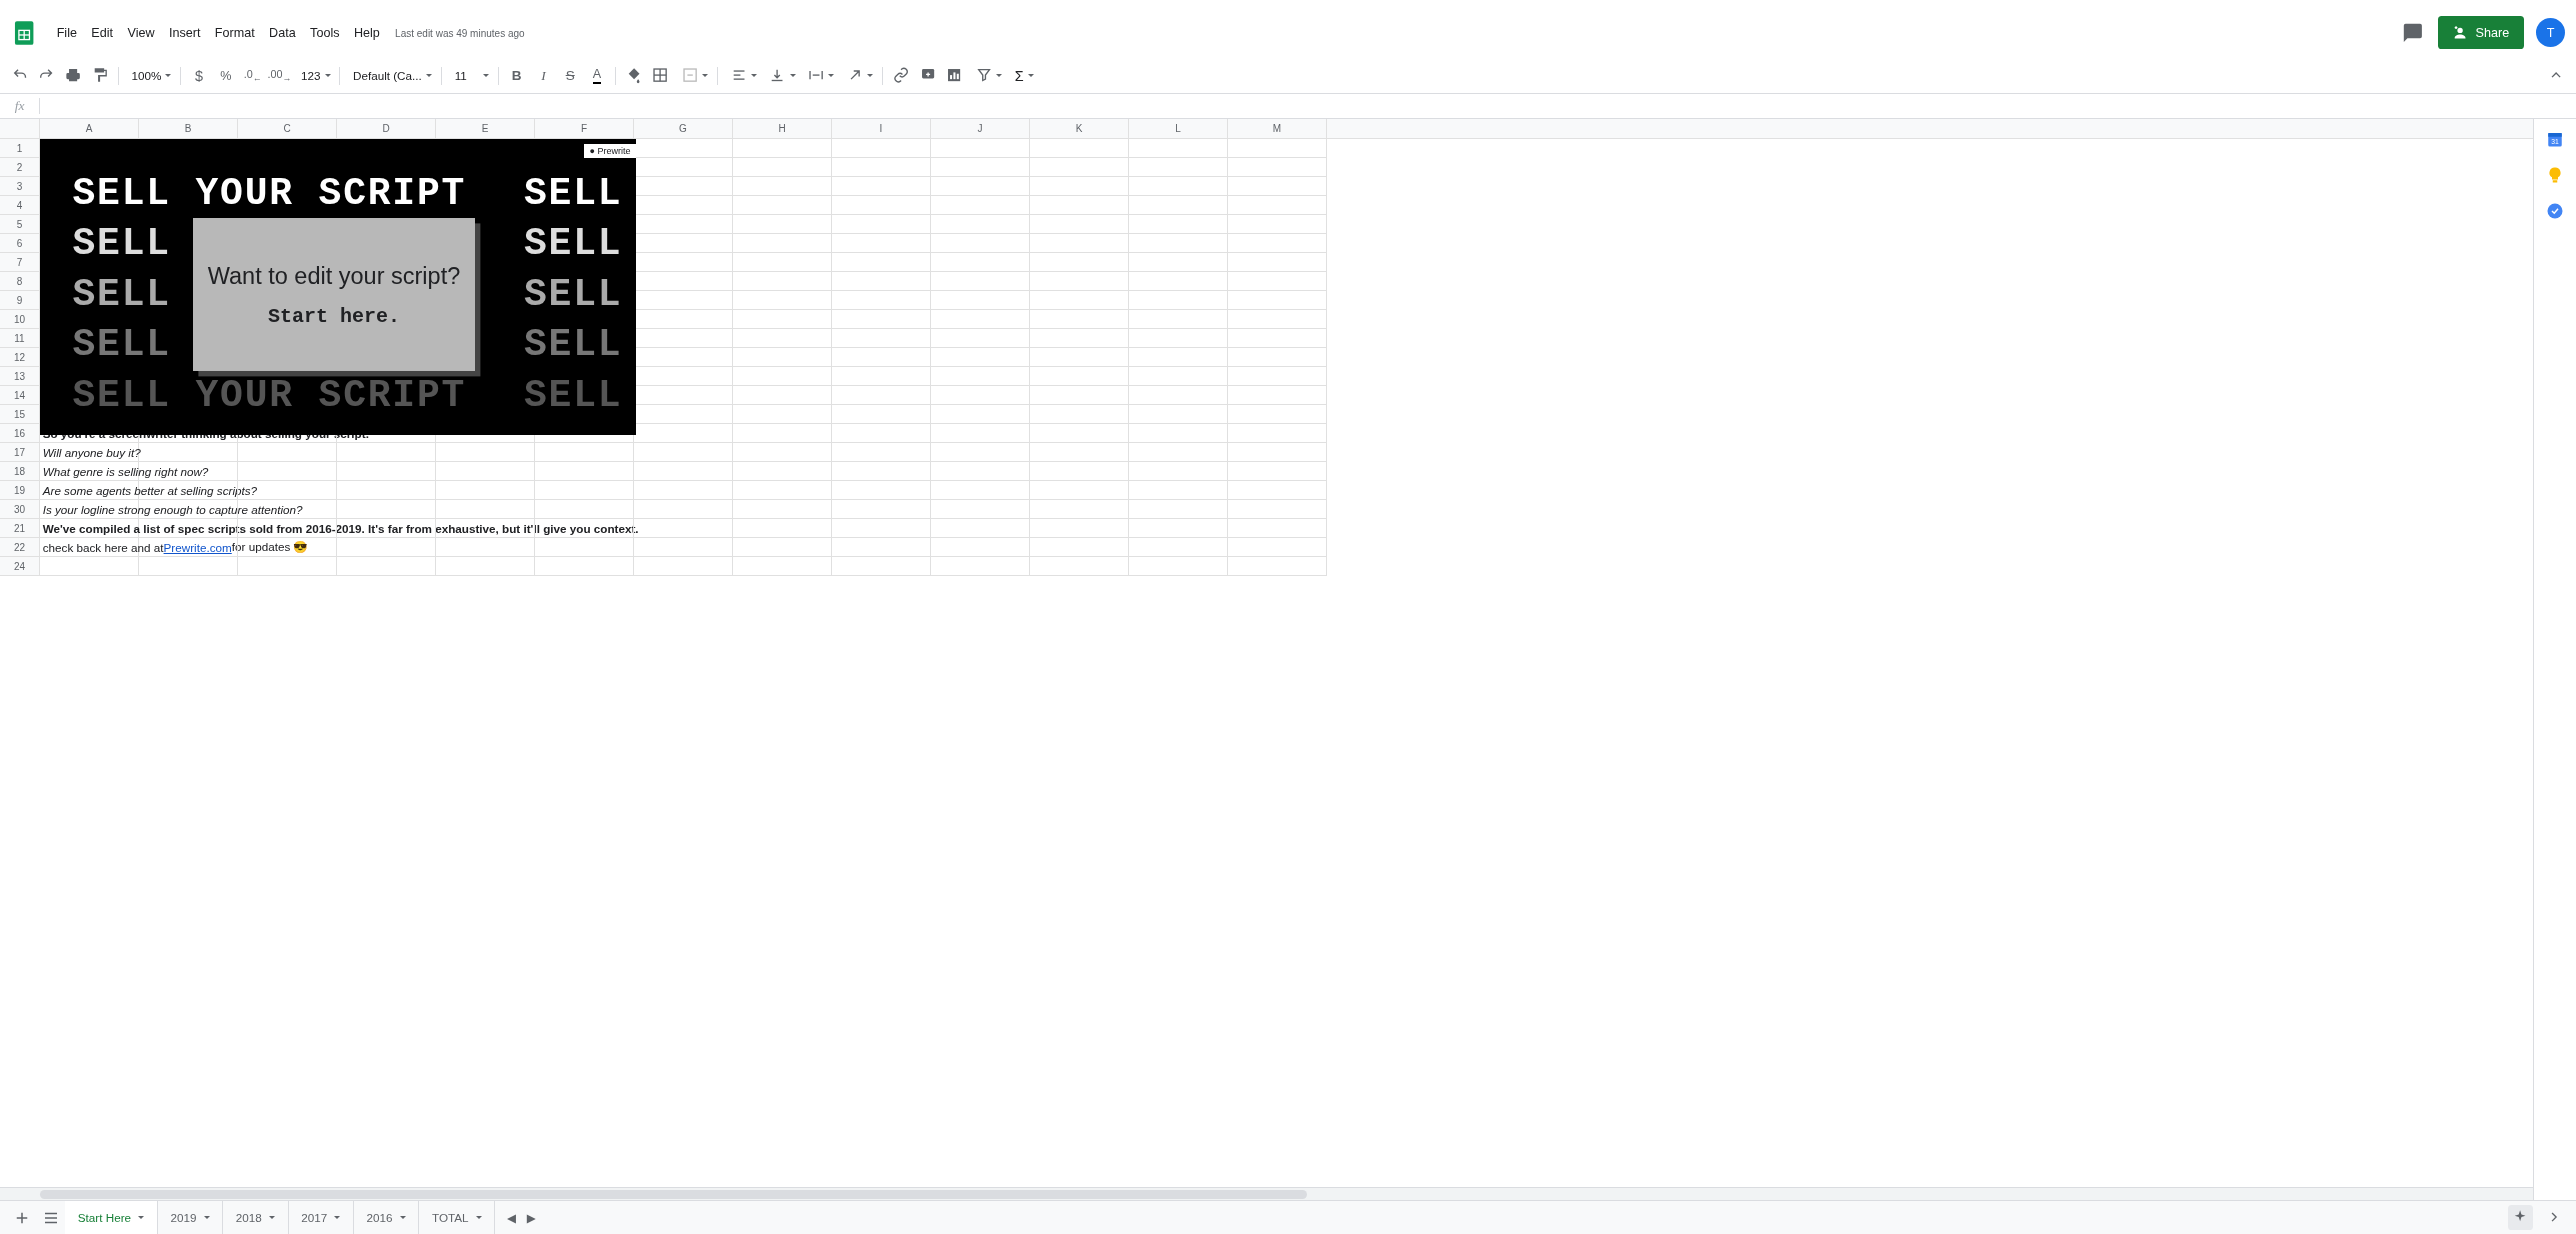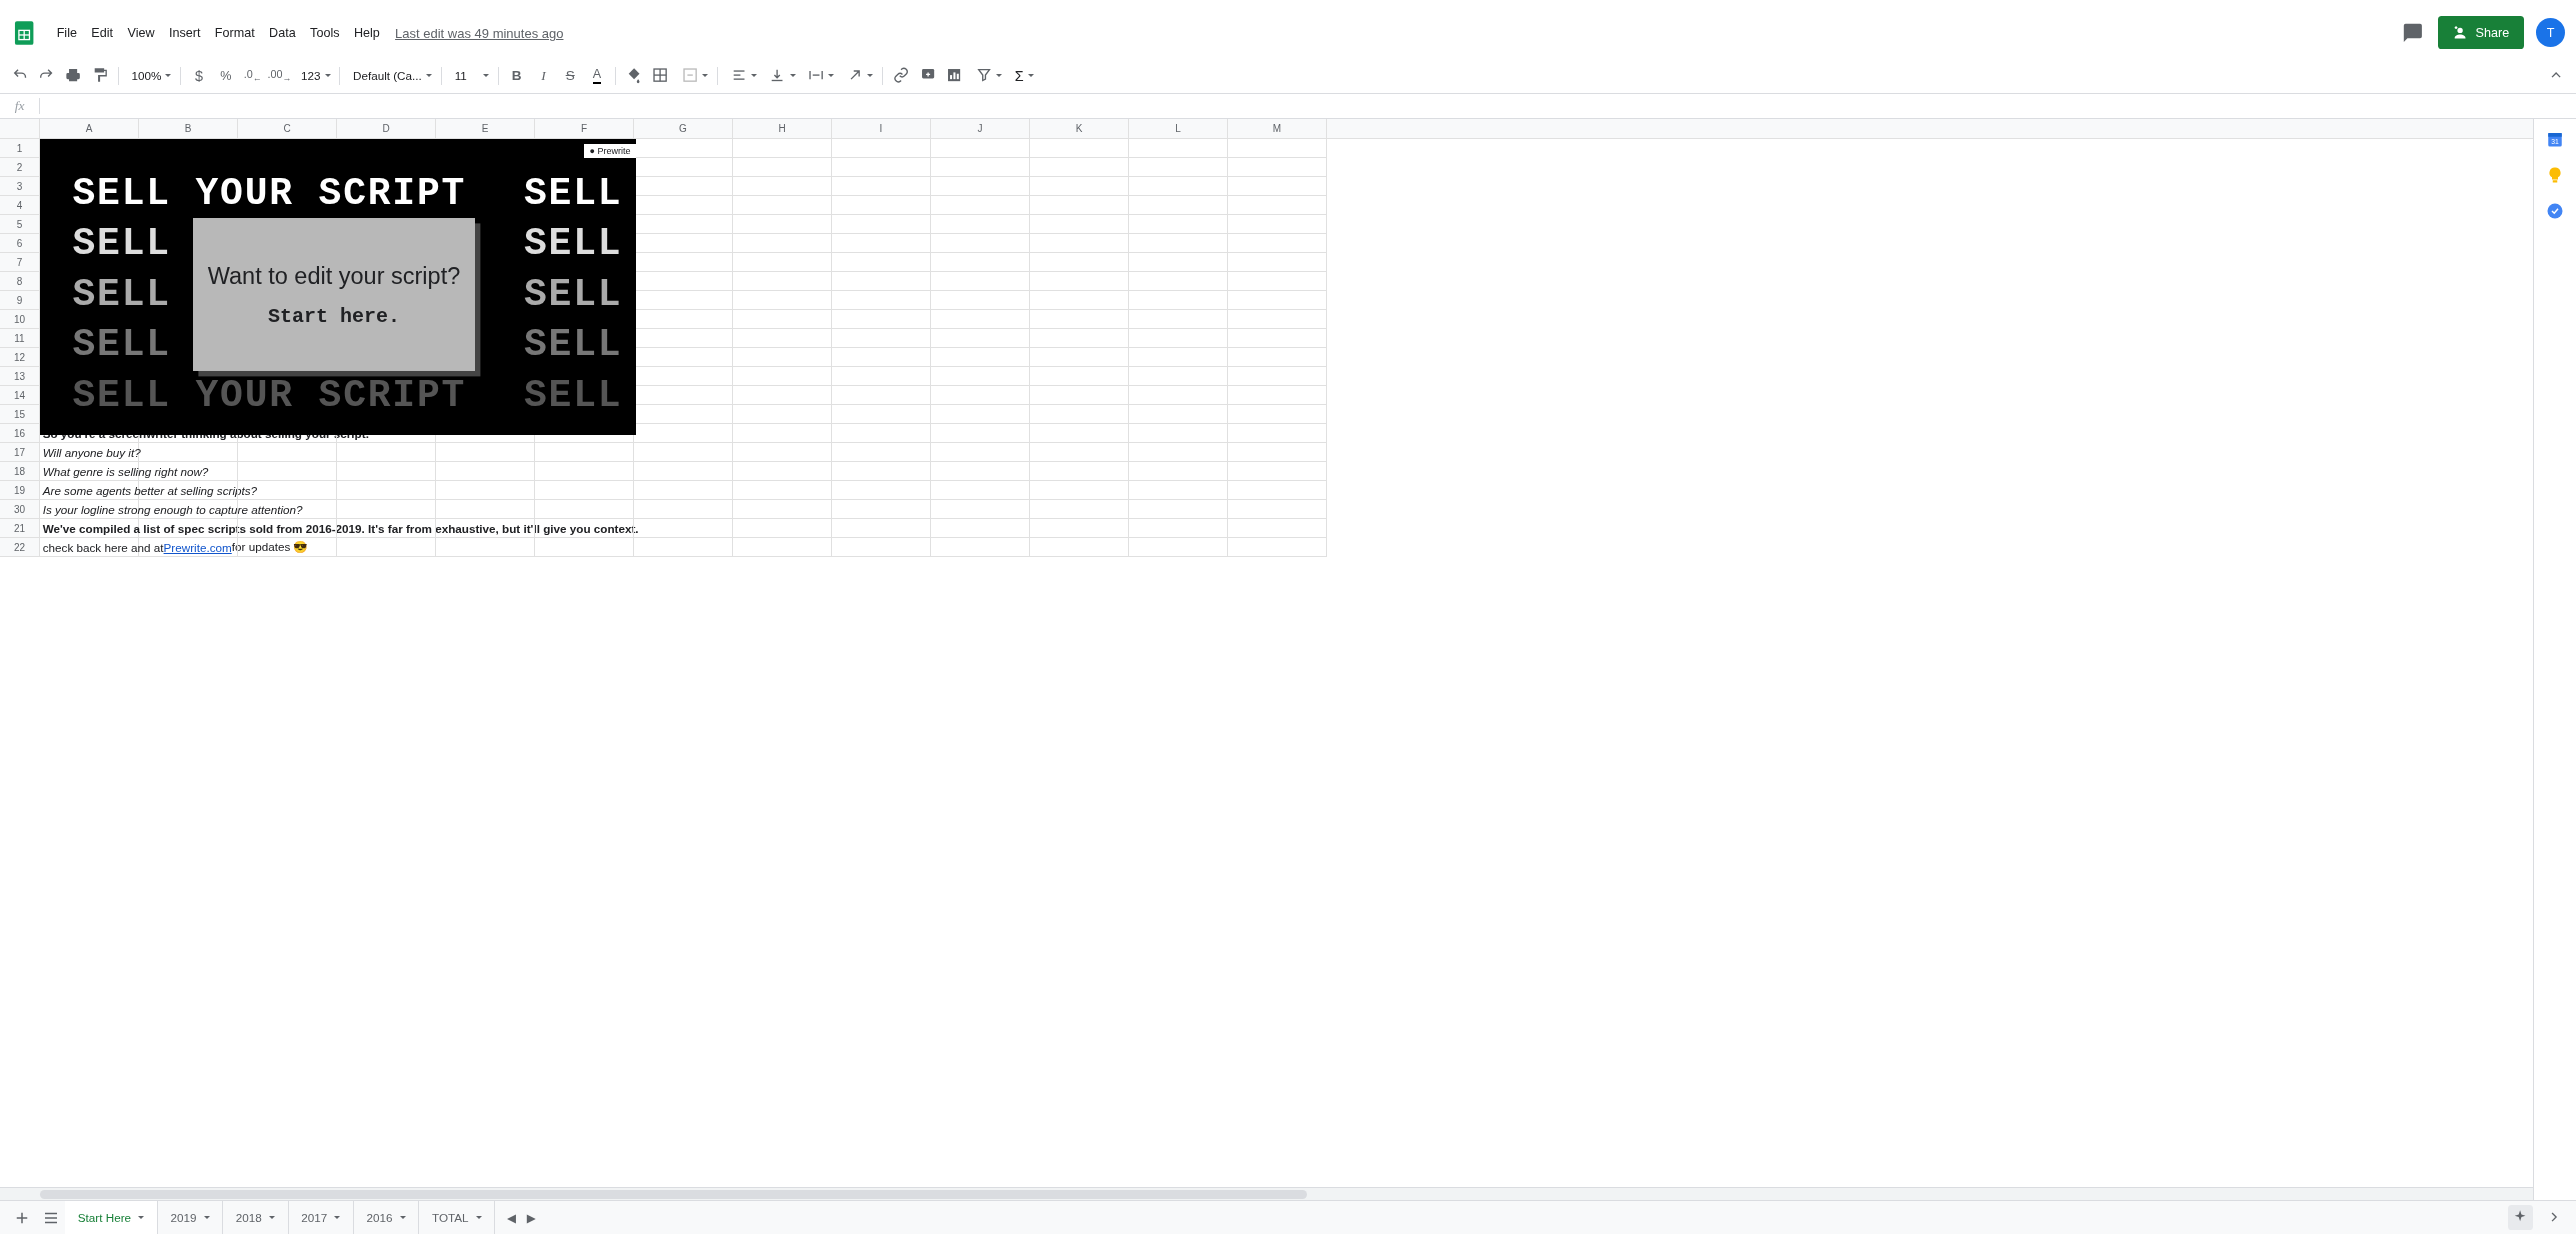--- a/index.html
+++ b/index.html
@@ -9,21 +9,21 @@
 .header { display: flex; align-items: center; padding: 7.2px 10.8px 0 7.2px; height: 58px; }
 .logo { width: 36px; height: 36px; display: flex; align-items: center; justify-content: center; margin-right: 7.2px; }
 .logo svg { width: 29px; height: 36px; }
 .title-area { flex: 1; }
 .title-row { display: flex; align-items: center; gap: 7.2px; }
 .doc-title { font-size: 16.2px; color: #202124; }
 .badge-xlsx { background: #188038; color: #fff; font-size: 10px; font-weight: bold; padding: 1.8px 5.4px; border-radius: 2.7px; letter-spacing: 0.5px; }
 .title-icon { color: #5f6368; width: 18px; height: 18px; display: flex; align-items: center; justify-content: center; cursor: pointer; }
 .menubar { display: flex; gap: 1.8px; margin-top: 1.8px; align-items: center; }
 .menubar-item { padding: 3.6px 6.3px; font-size: 12.6px; cursor: pointer; border-radius: 2.7px; }
-.last-edit { color: #5f6368; font-size: 13px; text-decoration: underline; margin-left: 7.2px; cursor: pointer; }
+.last-edit { color: #5f6368; font-size: 10px; margin-left: 7.2px; cursor: pointer; }
 .header-right { display: flex; align-items: center; gap: 12.6px; }
 .comment-btn { width: 25px; height: 25px; display: flex; align-items: center; justify-content: center; color: #5f6368; cursor: pointer; }
 .share-btn { background: #188038; color: #fff; border: none; padding: 0 14.4px; height: 32.5px; border-radius: 3.6px; font-size: 12.6px; font-weight: 500; display: flex; align-items: center; gap: 7.2px; cursor: pointer; }
 .avatar { width: 29px; height: 29px; border-radius: 50%; background: #1a73e8; color: #fff; display: flex; align-items: center; justify-content: center; font-size: 12.6px; }
 
 
 .toolbar { display: flex; align-items: center; padding: 3.6px 7.2px; border-bottom: 0.9px solid #dadce0; height: 36px; gap: 1.8px; }
 .tool-btn { min-width: 25px; height: 25px; display: flex; align-items: center; justify-content: center; border-radius: 2.7px; cursor: pointer; color: #5f6368; position: relative; }
 .tool-sep { width: 0.9px; height: 18px; background: #dadce0; margin: 0 3.6px; }
 .tool-dd { padding: 0 3.6px 0 7.2px; display: flex; align-items: center; gap: 4px; cursor: pointer; height: 25px; border-radius: 2.7px; }
@@ -657,20 +657,36 @@
           <div class="cell col-L"></div>
           <div class="cell col-M"></div>
         </div>
         <div class="grid-row">
           <div class="row-h">22</div>
           <div class="cell col-A">
             <span>check back here and at </span>
             <a href="#">Prewrite.com</a>
             <span> for updates 😎</span>
           </div>
+          <div class="cell col-B"></div>
+          <div class="cell col-C"></div>
+          <div class="cell col-D"></div>
+          <div class="cell col-E"></div>
+          <div class="cell col-F"></div>
+          <div class="cell col-G"></div>
+          <div class="cell col-H"></div>
+          <div class="cell col-I"></div>
+          <div class="cell col-J"></div>
+          <div class="cell col-K"></div>
+          <div class="cell col-L"></div>
+          <div class="cell col-M"></div>
+        </div>
+        <div class="grid-row">
+          <div class="row-h">24</div>
+          <div class="cell col-A"></div>
           <div class="cell col-B"></div>
           <div class="cell col-C"></div>
           <div class="cell col-D"></div>
           <div class="cell col-E"></div>
           <div class="cell col-F"></div>
           <div class="cell col-G"></div>
           <div class="cell col-H"></div>
           <div class="cell col-I"></div>
           <div class="cell col-J"></div>
           <div class="cell col-K"></div>

